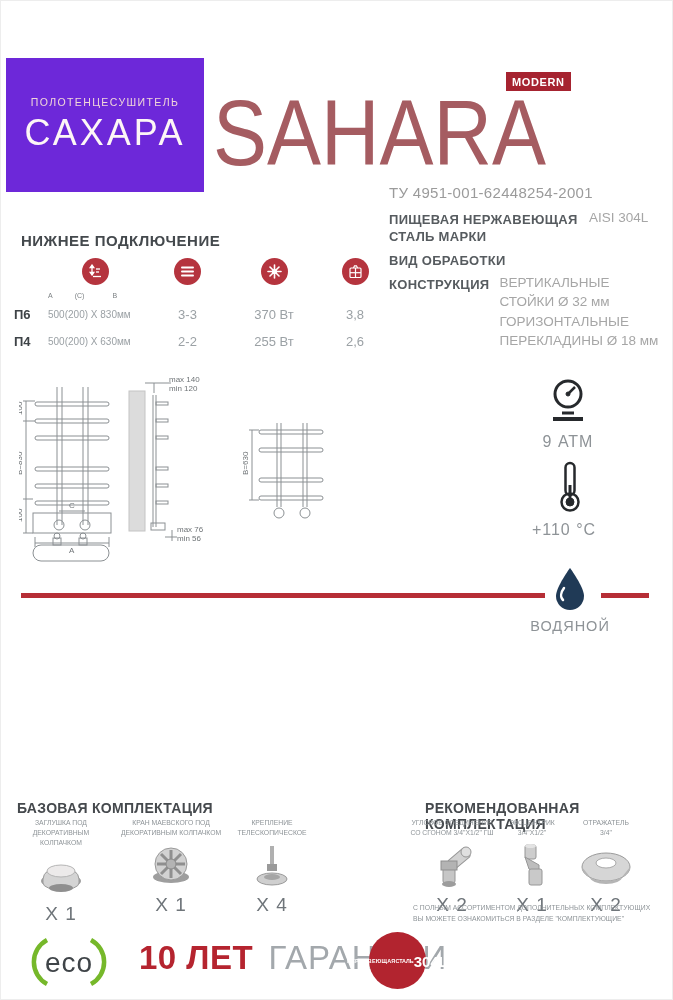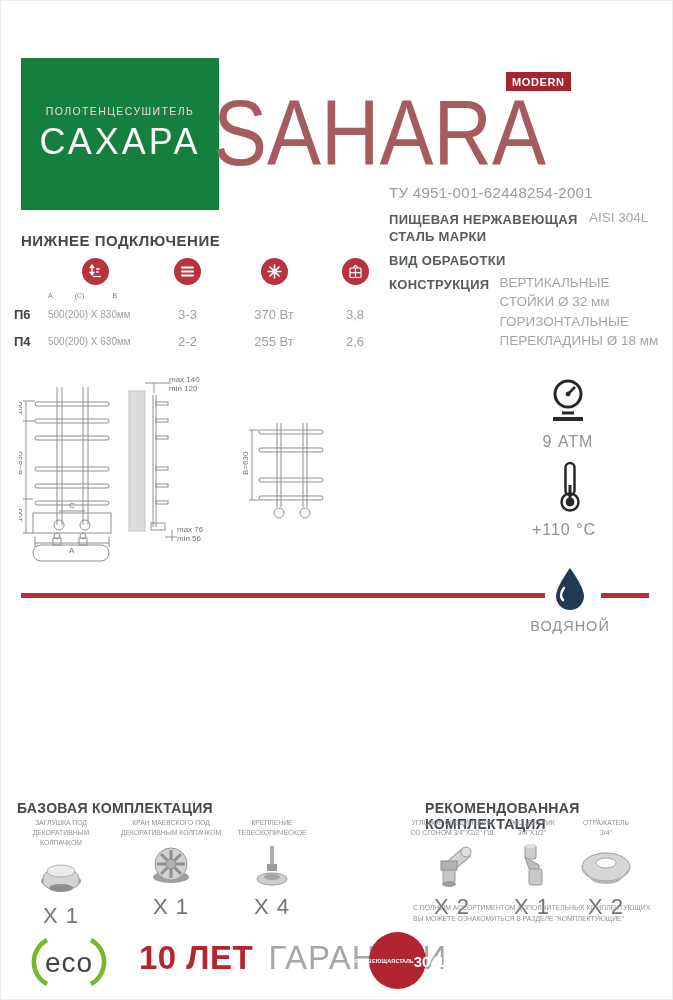--- a/index.html
+++ b/index.html
@@ -1,21 +1,21 @@
 <!DOCTYPE html>
 <html><head>
 <meta charset="utf-8">
 <style>
   html,body{margin:0;padding:0;background:#fff;}
   #page{position:relative;width:673px;height:1000px;background:#ffffff;
         font-family:"Liberation Sans",sans-serif;overflow:hidden;
         border:1px solid #ededed;box-sizing:border-box;}
   
-  .red-box{position:absolute;left:20px;top:57px;width:198px;height:152px;
-           background:#15803d;display:flex;flex-direction:column;align-items:center;justify-content:center;}
+  .red-box{position:absolute;left:5px;top:57px;width:198px;height:134px;
+           background:#6d28d9;display:flex;flex-direction:column;align-items:center;justify-content:center;}
   .red-box .ptype{font-size:10.5px;letter-spacing:1.4px;color:#f0d6d9;margin-bottom:4px;}
   .red-box .pname{font-size:36px;letter-spacing:3px;color:#fdf6f6;font-weight:300;}
   .modern{position:absolute;left:505px;top:71px;background:#a62330;color:#fff;
           font-size:11px;font-weight:bold;letter-spacing:.6px;padding:4px 6px 3px;}
   .sahara{position:absolute;left:212px;top:86px;font-size:92px;line-height:92px;
           font-weight:100;color:#a55c61;letter-spacing:0px;transform:scaleX(.88);transform-origin:left top;
           white-space:nowrap;}
   
   .specs{position:absolute;left:388px;top:183px;width:282px;}
   .specs .tu{font-size:15px;color:#9b9b9b;letter-spacing:.3px;margin-bottom:7px;}
@@ -45,21 +45,21 @@
   .feat-label{position:absolute;width:120px;text-align:center;font-size:16px;
               color:#8e9397;letter-spacing:1px;}
   .divider-seg{position:absolute;top:592px;height:5px;background:#b62e36;}
   
   .kit-title{position:absolute;font-size:14px;font-weight:bold;color:#45494d;letter-spacing:.3px;}
   .kit-items{position:absolute;display:grid;}
   .kit-item{display:flex;flex-direction:column;align-items:center;}
   .kit-name{font-size:6.8px;color:#8d9397;text-align:center;white-space:pre-line;
             line-height:1.5;min-height:22px;}
   .kit-img{height:48px;display:flex;align-items:center;justify-content:center;margin-top:2px;}
-  .kit-qty{font-size:22px;color:#6f757a;font-weight:300;margin-top:4px;letter-spacing:1px;}
+  .kit-qty{font-size:19px;color:#6f757a;font-weight:300;margin-top:4px;letter-spacing:1px;}
   .footnote{position:absolute;left:412px;top:902px;width:258px;font-size:6.8px;
             color:#8d9397;line-height:1.6;white-space:pre-line;}
   
   .eco{position:absolute;left:26px;top:934px;}
   .warranty{position:absolute;left:138px;top:938px;font-size:33px;white-space:nowrap;}
   .warranty .strong{font-weight:bold;color:#b5242f;letter-spacing:.5px;}
   .warranty .rest{font-weight:300;color:#a3a8ac;letter-spacing:1px;margin-left:6px;}
   .steel-badge{position:absolute;left:368px;top:931px;width:57px;height:57px;border-radius:50%;
                background:#b2242f;color:#fff;display:flex;flex-direction:row;
                align-items:center;justify-content:center;text-align:center;}

